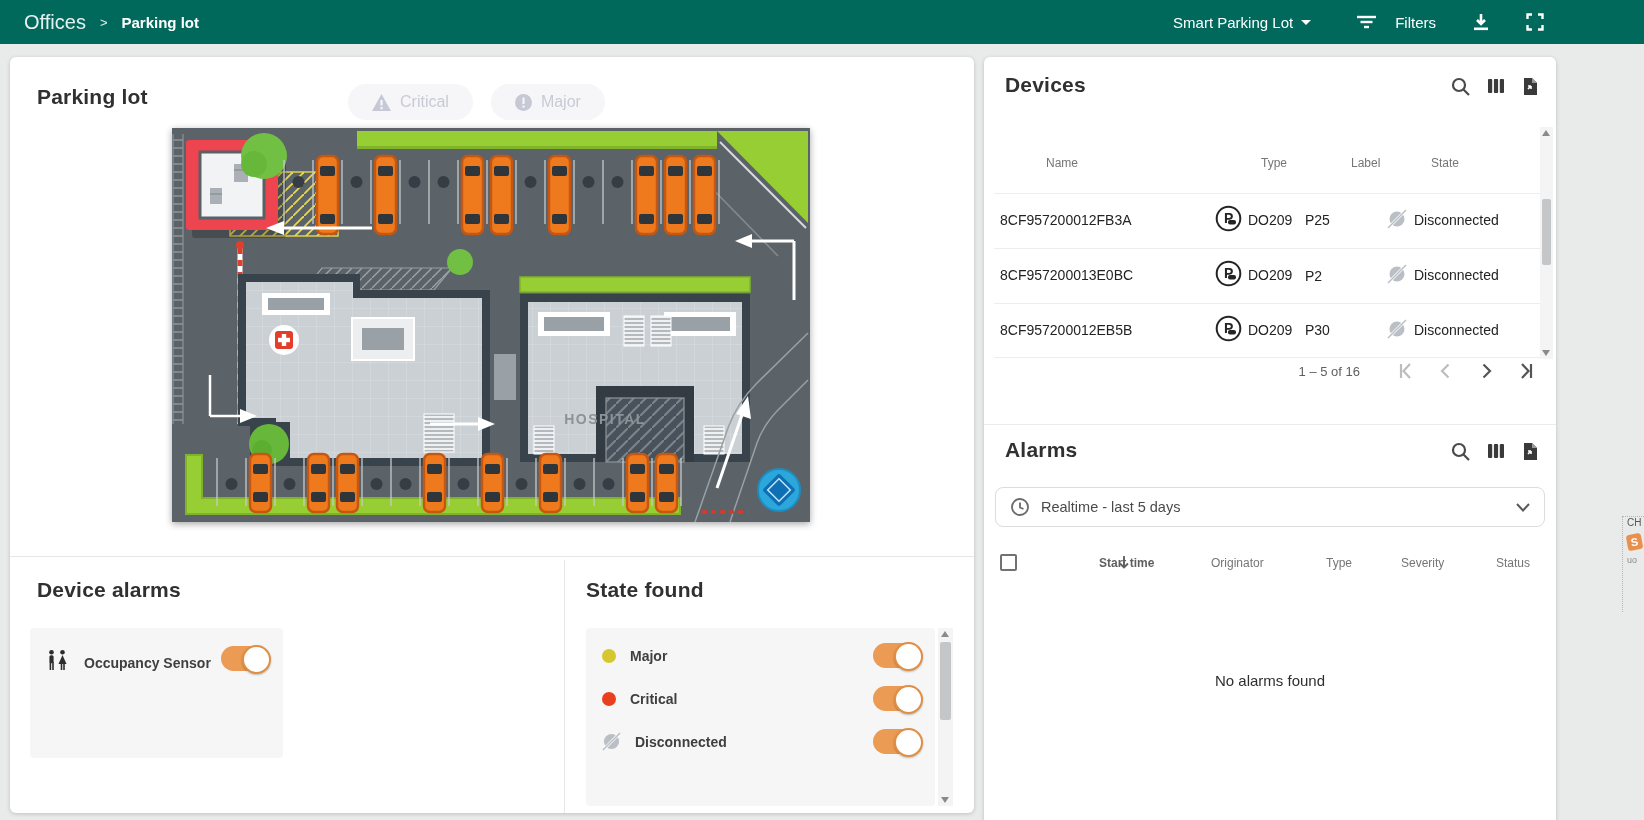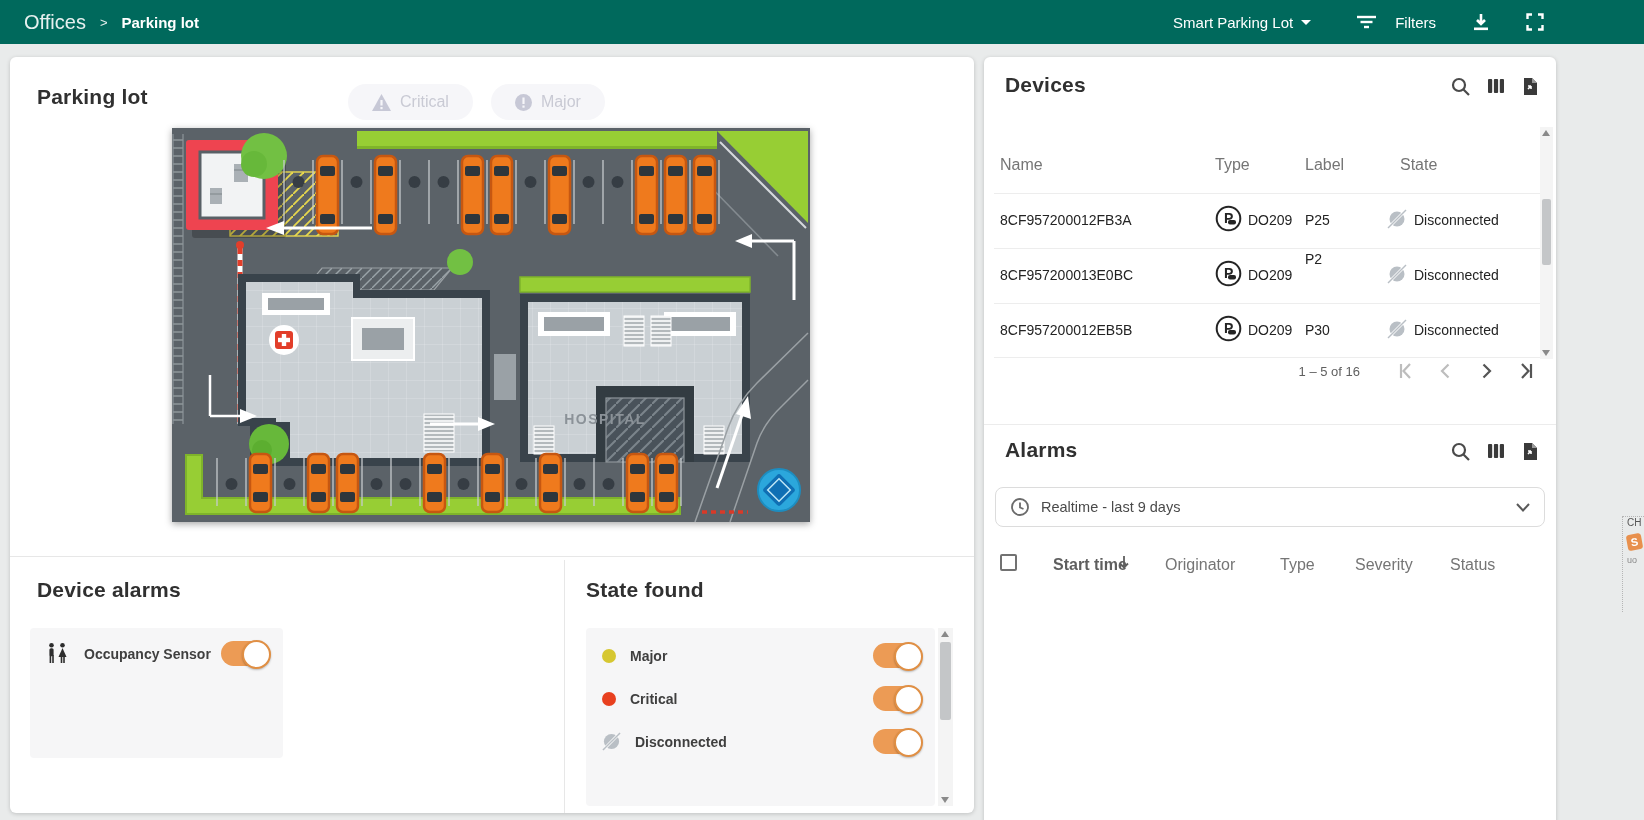--- a/index.html
+++ b/index.html
@@ -48,21 +48,21 @@
   
   .sbar { position:absolute; width:15px; background:#f4f4f4; }
   .sbar .thumb { position:absolute; left:2px; width:11px; background:#c4c6c8; border-radius:2px; }
   .sbar .arr { position:absolute; left:3px; width:0; height:0; border-left:4.5px solid transparent; border-right:4.5px solid transparent; }
   .arr-up { top:3px; border-bottom:6px solid #8a8a8a; }
   .arr-dn { bottom:3px; border-top:6px solid #8a8a8a; }
 
   
   .panel-icons { position:absolute; right:18px; display:flex; gap:17px; }
   .panel-icons span { cursor:pointer; display:flex; }
-  .th { position:absolute; font-size:16px; color:#757575; }
+  .th { position:absolute; font-size:12px; color:#757575;margin-left:46px; }
   .cell { position:absolute; font-size:14px; color:#232323; white-space:nowrap; }
   .rowline { position:absolute; left:10px; right:10px; height:1px; background:#ededed; }
   .pager { position:absolute; right:20px; top:304px; display:flex; align-items:center; gap:20px;margin-left:20px; }
   .pager .range { font-size:13px; color:#5f5f5f; margin-right:16px; }
   .pager span { display:flex; cursor:pointer; }
 
   .timewindow { position:absolute; left:11px; top:430px; width:550px; height:40px; border:1px solid #dcdcdc; border-radius:8px;
                 display:flex; align-items:center; padding:0 14px; cursor:pointer; }
   .timewindow .tw-label { font-size:14.5px; color:#4a4a4a; margin-left:11px; }
   .timewindow .chev { margin-left:auto; display:flex; }
@@ -416,21 +416,21 @@
       <rect x="599" y="354" width="16" height="16" fill="none" stroke="#bfe6f5" stroke-width="1.5" transform="rotate(45 607 362)"></rect>
     </g>
   </svg>
   </div>
 
   <div class="hdiv" style="left:0; right:0; top:499px;"></div>
   <div class="vdiv" style="left:554px; top:503px; bottom:0;"></div>
 
   <div class="widget-title" style="left:27px; top:521px;">Device alarms</div>
   <div class="filter-box" style="left:20px; top:571px; width:253px; height:130px;">
-    <div class="filter-row" style="padding-top:8px;">
+    <div class="filter-row" style="padding-top:8px;align-items:flex-end;">
       <svg width="24" height="21" viewBox="0 0 24 21">
           <g fill="#2d2d2d">
         <circle cx="5.5" cy="2.3" r="2.3"></circle>
             <rect x="3.4" y="5.2" width="4.2" height="8" rx="1.6"></rect>
             <rect x="3.6" y="12" width="1.6" height="8"></rect>
             <rect x="6.2" y="12" width="1.6" height="8"></rect>
         <circle cx="16.5" cy="2.3" r="2.3"></circle>
             <path d="M16.5 5 L20.5 14 H12.5 Z"></path>
             <rect x="14.7" y="13" width="1.6" height="7"></rect>
             <rect x="17.2" y="13" width="1.6" height="7"></rect>
@@ -495,21 +495,21 @@
           <path d="M2 1 h8 l5 5 v12 H2 Z" fill="#3a3a3a"></path>
           <path d="M10 1 l5 5 h-5 Z" fill="#9a9a9a"></path>
           <path d="M6 12 l3-3 m0 0 v3 m0-3 h-3" stroke="#fff" stroke-width="1.6" fill="none"></path>
         </svg>
     </span>
   </div>
 
   <div class="th" style="left:16px; top:99px;">Name</div>
   <div class="th" style="left:231px; top:99px;">Type</div>
   <div class="th" style="left:321px; top:99px;">Label</div>
-  <div class="th" style="left:416px; top:99px;">State</div>
+  <div class="th" style="left:401px; top:99px;">State</div>
 
   <div class="rowline" style="top:136px;"></div>
 
   <div>
     <div class="cell" style="left:16px; top:155px;">8CF957200012FB3A</div>
     <svg class="cell" style="left:231px; top:148px;" width="27" height="27" viewBox="0 0 27 27">
         <circle cx="13.5" cy="13.5" r="11.8" fill="none" stroke="#242424" stroke-width="2"></circle>
         <text x="9" y="18" font-size="14" font-weight="700" fill="#242424" font-family="Liberation Sans, sans-serif">P</text>
         <rect x="13" y="15" width="8" height="4.5" rx="2" fill="#242424"></rect>
       </svg>
@@ -525,21 +525,21 @@
   <div class="rowline" style="top:191px;"></div>
 
   <div>
     <div class="cell" style="left:16px; top:210px;">8CF957200013E0BC</div>
     <svg class="cell" style="left:231px; top:203px;" width="27" height="27" viewBox="0 0 27 27">
         <circle cx="13.5" cy="13.5" r="11.8" fill="none" stroke="#242424" stroke-width="2"></circle>
         <text x="9" y="18" font-size="14" font-weight="700" fill="#242424" font-family="Liberation Sans, sans-serif">P</text>
         <rect x="13" y="15" width="8" height="4.5" rx="2" fill="#242424"></rect>
       </svg>
     <div class="cell" style="left:264px; top:210px;">DO209</div>
-    <div class="cell" style="left:321px; top:194px;text-align:center;">P2</div>
+    <div class="cell" style="left:321px; top:211px;text-align:center;">P2</div>
     <svg class="cell" style="left:403px; top:207px;" width="20" height="20" viewBox="0 0 20 20">
         <circle cx="10" cy="10" r="7.5" fill="#b9bfc5"></circle>
         <line x1="3" y1="17" x2="17" y2="3" stroke="#fff" stroke-width="2.8"></line>
         <line x1="1" y1="19" x2="19" y2="1" stroke="#b9bfc5" stroke-width="1.5"></line>
       </svg>
     <div class="cell" style="left:430px; top:210px;">Disconnected</div>
   </div>
   <div class="rowline" style="top:246px;"></div>
 
   <div>
@@ -622,37 +622,38 @@
           <path d="M6 12 l3-3 m0 0 v3 m0-3 h-3" stroke="#fff" stroke-width="1.6" fill="none"></path>
         </svg>
     </span>
   </div>
 
   <div class="timewindow">
     <svg width="20" height="20" viewBox="0 0 20 20">
         <circle cx="10" cy="10" r="8" fill="none" stroke="#6b6b6b" stroke-width="1.8"></circle>
         <polyline points="10,5.5 10,10.5 13.5,12" fill="none" stroke="#6b6b6b" stroke-width="1.8"></polyline>
       </svg>
-    <span class="tw-label">Realtime - last 9 days</span>
+    <span class="tw-label">Realtime - last 5 days</span>
     <span class="chev">
         <svg width="14" height="9" viewBox="0 0 14 9">
           <polyline points="1,1 7,7.5 13,1" fill="none" stroke="#595959" stroke-width="2"></polyline>
         </svg>
       </span>
   </div>
 
   <div class="checkbox"></div>
   <div class="th" style="left:69px; top:499px; font-weight:700; color:#5f5f5f;">Start time</div>
   <svg style="position:absolute; left:133px; top:497px;" width="14" height="16" viewBox="0 0 14 16">
       <path d="M7 2 v11 M3 9.5 l4 4 l4-4" stroke="#5f5f5f" stroke-width="1.8" fill="none"></path>
     </svg>
   <div class="th" style="left:181px; top:499px;">Originator</div>
   <div class="th" style="left:296px; top:499px;">Type</div>
   <div class="th" style="left:371px; top:499px;">Severity</div>
   <div class="th" style="left:466px; top:499px;">Status</div>
 
+  <div class="empty-msg">No alarms found</div>
 </div>
 
 <div class="edge-frag">
   <span>CH</span>
   <div class="sticker">S</div>
   <span class="t2">uo</span>
 </div>
 
 </body></html>

